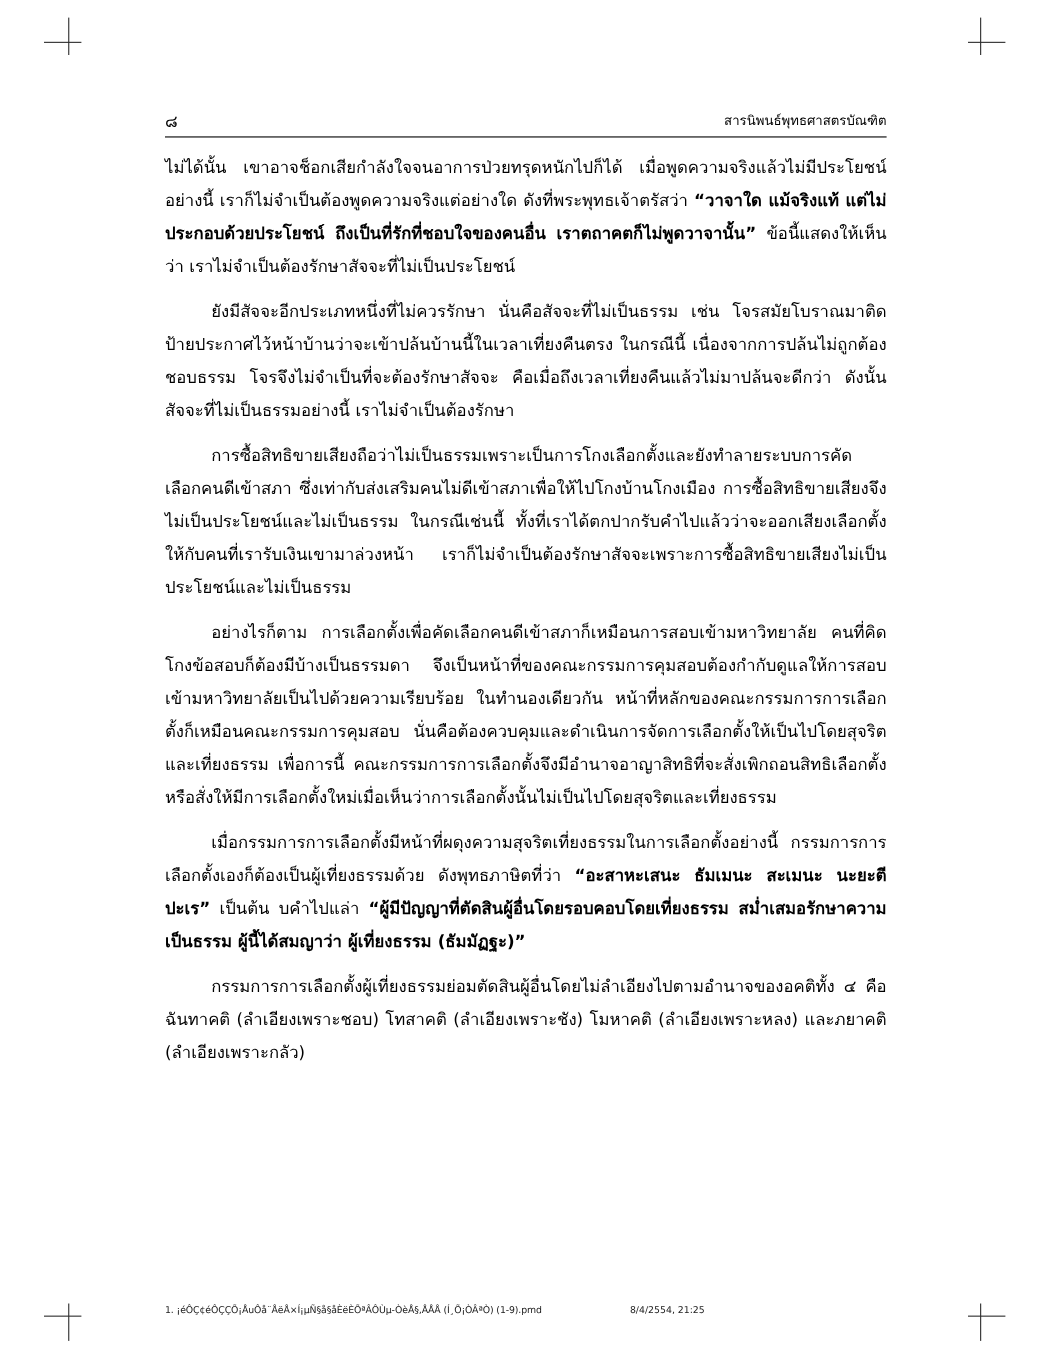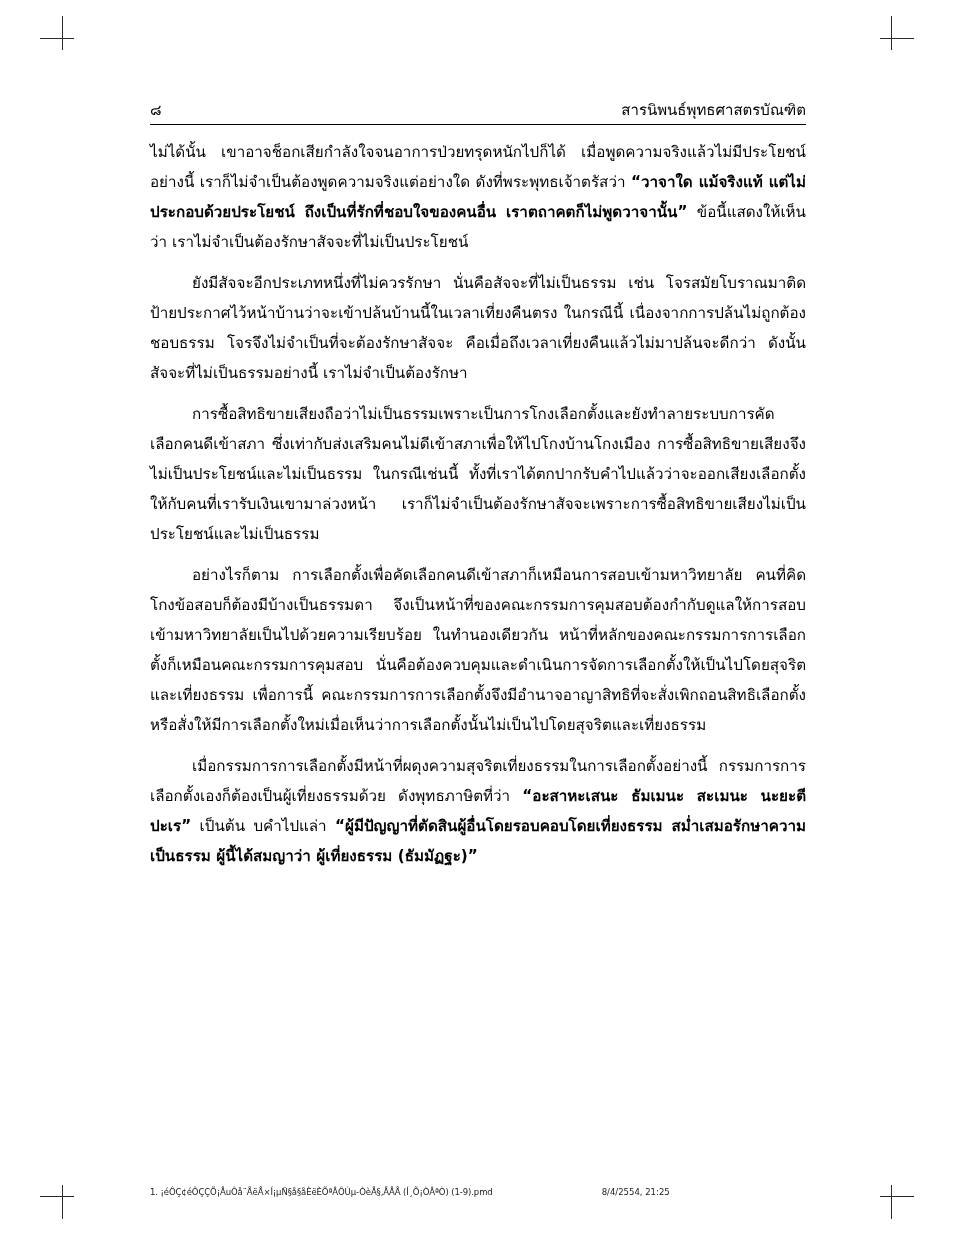--- a/index.html
+++ b/index.html
@@ -58,21 +58,21 @@
     justify-content: space-between;
     align-items: flex-end;
     font-size: 15px;
     line-height: 20px;
     padding-bottom: 4px;
   }
   .running-head .folio {
     font-size: 15px;
   }
   .running-head .head-title {
-    font-size: 15px;
+    font-size: 12px;
   }
   .rule {
     border-top: 1px solid #000;
     margin-bottom: 11px;
   }
 
   .body-text p {
     margin: 12px 0 0 0;
     font-size: 15.2px;
     line-height: 30px;
@@ -99,21 +99,21 @@
     display: flex;
     font-size: 8.5px;
     color: #1a1a1a;
     font-family: "DejaVu Sans", "Liberation Sans", sans-serif;
   }
   .footer .fname {
     flex: 0 0 auto;
     letter-spacing: -0.1px;
   }
   .footer .fstamp {
-    margin-left: 109px;
+    margin-left: 80px;
     white-space: nowrap;
   }
 </style>
 </head>
 <body>
 
 <div class="crop crop-tl">
     <div class="v"></div>
     <div class="h"></div>
   </div>
@@ -137,20 +137,21 @@
     <span class="head-title">สารนิพนธ์พุทธศาสตรบัณฑิต</span>
   </div>
   <div class="rule"></div>
 
   <div class="body-text" id="body-text">
       <p><span>ไม่ได้นั้น เขาอาจช็อกเสียกำลังใจจนอาการป่วยทรุดหนักไปก็ได้ เมื่อพูดความจริงแล้วไม่มีประโยชน์อย่างนี้ เราก็ไม่จำเป็นต้องพูดความจริงแต่อย่างใด ดังที่พระพุทธเจ้าตรัสว่า </span><b>“วาจาใด แม้จริงแท้ แต่ไม่ประกอบด้วยประโยชน์ ถึงเป็นที่รักที่ชอบใจของคนอื่น เราตถาคตก็ไม่พูดวาจานั้น”</b><span> ข้อนี้แสดงให้เห็นว่า เราไม่จำเป็นต้องรักษาสัจจะที่ไม่เป็นประโยชน์</span></p>
       <p class="indent"><span>ยังมีสัจจะอีกประเภทหนึ่งที่ไม่ควรรักษา นั่นคือสัจจะที่ไม่เป็นธรรม เช่น โจรสมัยโบราณมาติดป้ายประกาศไว้หน้าบ้านว่าจะเข้าปล้นบ้านนี้ในเวลาเที่ยงคืนตรง ในกรณีนี้ เนื่องจากการปล้นไม่ถูกต้องชอบธรรม โจรจึงไม่จำเป็นที่จะต้องรักษาสัจจะ คือเมื่อถึงเวลาเที่ยงคืนแล้วไม่มาปล้นจะดีกว่า ดังนั้น สัจจะที่ไม่เป็นธรรมอย่างนี้ เราไม่จำเป็นต้องรักษา</span></p>
       <p class="indent"><span>การซื้อสิทธิขายเสียงถือว่าไม่เป็นธรรมเพราะเป็นการโกงเลือกตั้งและยังทำลายระบบการคัดเลือกคนดีเข้าสภา ซึ่งเท่ากับส่งเสริมคนไม่ดีเข้าสภาเพื่อให้ไปโกงบ้านโกงเมือง  การซื้อสิทธิขายเสียงจึงไม่เป็นประโยชน์และไม่เป็นธรรม ในกรณีเช่นนี้ ทั้งที่เราได้ตกปากรับคำไปแล้วว่าจะออกเสียงเลือกตั้งให้กับคนที่เรารับเงินเขามาล่วงหน้า เราก็ไม่จำเป็นต้องรักษาสัจจะเพราะการซื้อสิทธิขายเสียงไม่เป็นประโยชน์และไม่เป็นธรรม</span></p>
       <p class="indent"><span>อย่างไรก็ตาม การเลือกตั้งเพื่อคัดเลือกคนดีเข้าสภาก็เหมือนการสอบเข้ามหาวิทยาลัย คนที่คิดโกงข้อสอบก็ต้องมีบ้างเป็นธรรมดา จึงเป็นหน้าที่ของคณะกรรมการคุมสอบต้องกำกับดูแลให้การสอบเข้ามหาวิทยาลัยเป็นไปด้วยความเรียบร้อย ในทำนองเดียวกัน หน้าที่หลักของคณะกรรมการการเลือกตั้งก็เหมือนคณะกรรมการคุมสอบ นั่นคือต้องควบคุมและดำเนินการจัดการเลือกตั้งให้เป็นไปโดยสุจริตและเที่ยงธรรม เพื่อการนี้ คณะกรรมการการเลือกตั้งจึงมีอำนาจอาญาสิทธิที่จะสั่งเพิกถอนสิทธิเลือกตั้งหรือสั่งให้มีการเลือกตั้งใหม่เมื่อเห็นว่าการเลือกตั้งนั้นไม่เป็นไปโดยสุจริตและเที่ยงธรรม</span></p>
       <p class="indent"><span>เมื่อกรรมการการเลือกตั้งมีหน้าที่ผดุงความสุจริตเที่ยงธรรมในการเลือกตั้งอย่างนี้ กรรมการการเลือกตั้งเองก็ต้องเป็นผู้เที่ยงธรรมด้วย ดังพุทธภาษิตที่ว่า </span><b>“อะสาหะเสนะ ธัมเมนะ สะเมนะ นะยะตี ปะเร”</b><span> เป็นต้น บคำไปแล่า </span><b>“ผู้มีปัญญาที่ตัดสินผู้อื่นโดยรอบคอบโดยเที่ยงธรรม สม่ำเสมอรักษาความเป็นธรรม ผู้นี้ได้สมญาว่า ผู้เที่ยงธรรม (ธัมมัฏฐะ)”</b></p>
+      <p class="indent"><span>กรรมการการเลือกตั้งผู้เที่ยงธรรมย่อมตัดสินผู้อื่นโดยไม่ลำเอียงไปตามอำนาจของอคติทั้ง ๔ คือ ฉันทาคติ (ลำเอียงเพราะชอบ) โทสาคติ (ลำเอียงเพราะชัง) โมหาคติ (ลำเอียงเพราะหลง) และภยาคติ (ลำเอียงเพราะกลัว)</span></p>
     </div>
 
 </div>
 
 <div class="footer">
   <span class="fname">1. ¡éÔÇ¢éÔÇÇÕ¡ÅuÔå¨ÅëÅ×Í¡µÑ§å§åÈëÈÕªÂÔÙµ-ÒèÅ§‚ÅÅÅ (Í¸Õ¡ÒÂªÒ)  (1-9).pmd</span>
   <span class="fstamp">8/4/2554, 21:25</span>
 </div>
 
 </body></html>

